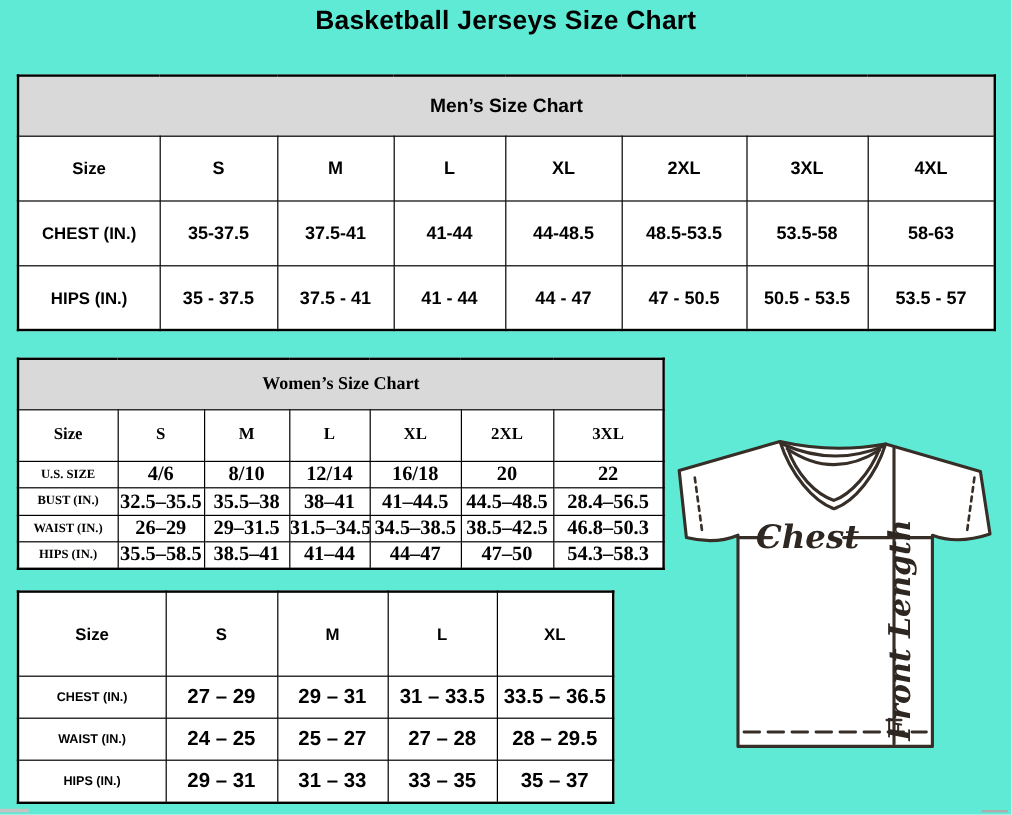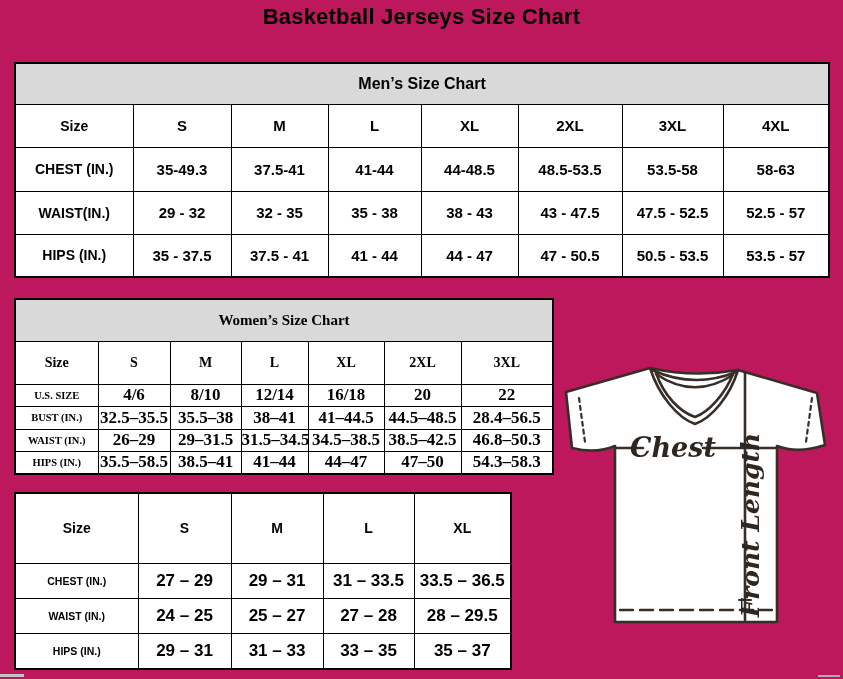--- a/index.html
+++ b/index.html
@@ -1,18 +1,18 @@
 <!DOCTYPE html>
 <html><head>
 <meta charset="utf-8">
 <style>
   * { margin:0; padding:0; box-sizing:border-box; }
   html,body { background:#fff; }
   body { font-family:"Liberation Sans", sans-serif; color:#000; }
-  .stage { position:relative; width:843px; height:679px; background:#be185d; overflow:hidden; }
+  .stage { position:relative; width:843px; height:679px; background:#5eead4; overflow:hidden; }
 
   .page-title { position:absolute; top:4px; left:0; width:100%; text-align:center;
                 font-size:22px; font-weight:700; letter-spacing:0.2px; }
 
   table.sizetbl { position:absolute; border-collapse:collapse; table-layout:fixed;
                   background:#fff; border:2.5px solid #000;padding-left:13px; }
   table.sizetbl td { border:1.5px solid #000; text-align:center; vertical-align:middle;
                      font-weight:700; padding:0; overflow:hidden; white-space:nowrap; }
   td.t-title { background:#d9d9d9; font-size:16px; }
 
@@ -64,37 +64,27 @@
       <td>S</td>
       <td>M</td>
       <td>L</td>
       <td>XL</td>
       <td>2XL</td>
       <td>3XL</td>
       <td>4XL</td>
     </tr>
     <tr class="data-row" style="height:44px">
       <td class="lbl">CHEST (IN.)</td>
-      <td>35-49.3</td>
+      <td>35-37.5</td>
       <td>37.5-41</td>
       <td>41-44</td>
       <td>44-48.5</td>
       <td>48.5-53.5</td>
       <td>53.5-58</td>
       <td>58-63</td>
-    </tr>
-    <tr class="data-row" style="height:43px">
-      <td class="lbl">WAIST(IN.)</td>
-      <td>29 - 32</td>
-      <td>32 - 35</td>
-      <td>35 - 38</td>
-      <td>38 - 43</td>
-      <td>43 - 47.5</td>
-      <td>47.5 - 52.5</td>
-      <td>52.5 - 57</td>
     </tr>
     <tr class="data-row" style="height:43px">
       <td class="lbl">HIPS (IN.)</td>
       <td>35 - 37.5</td>
       <td>37.5 - 41</td>
       <td>41 - 44</td>
       <td>44 - 47</td>
       <td>47 - 50.5</td>
       <td>50.5 - 53.5</td>
       <td>53.5 - 57</td>

